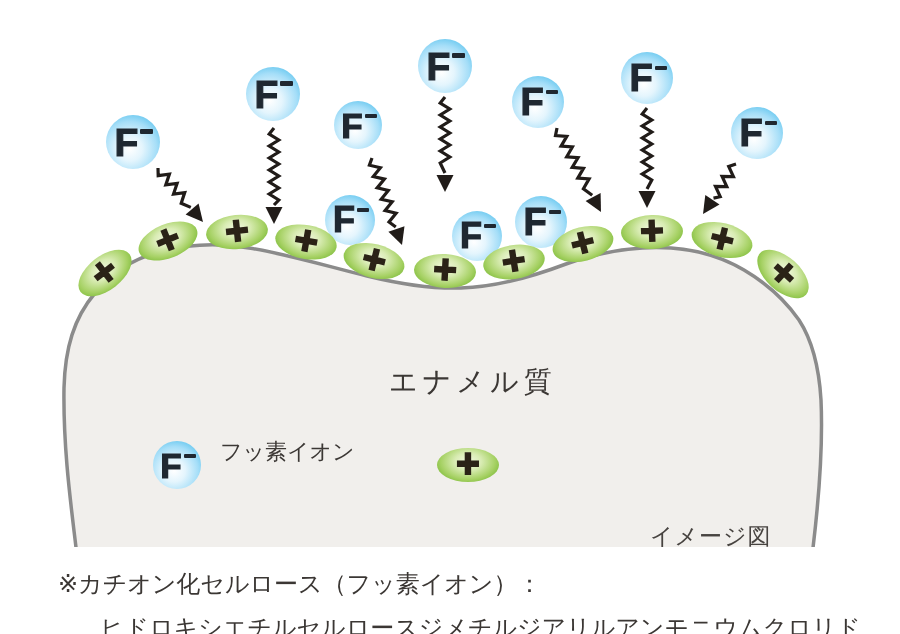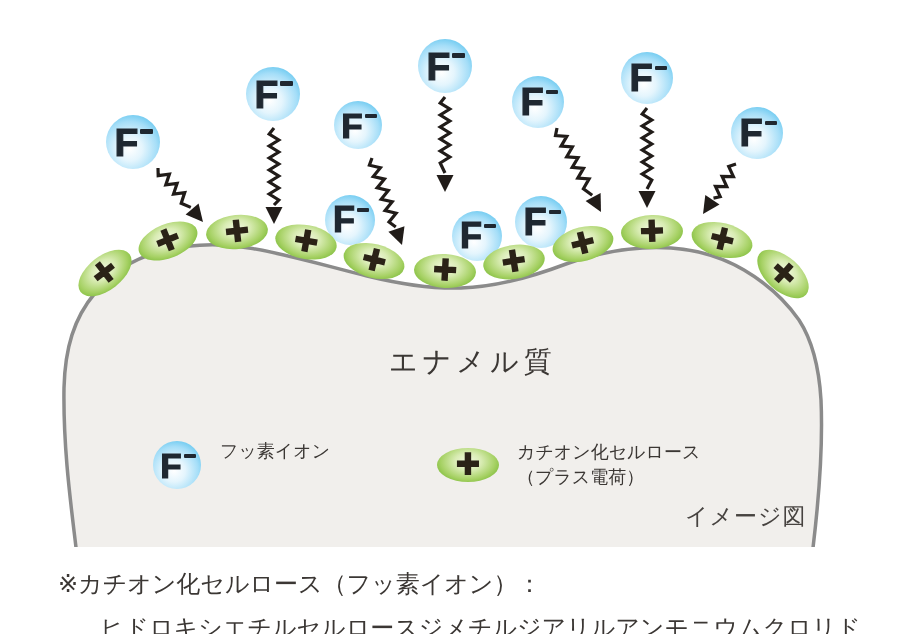--- a/index.html
+++ b/index.html
@@ -16,27 +16,27 @@
   .ion-f{font-weight:bold;color:#1f2831;-webkit-text-stroke:1.2px #1f2831;line-height:1;margin-left:2px;}
   .ion-minus{background:#1f2831;border-radius:1px;display:inline-block;margin-left:2px;}
 
   .oval{position:absolute;width:62px;height:34px;border-radius:50%;z-index:20;
         background:radial-gradient(ellipse at 50% 40%, #f2f8e0 0%, #d9ecb4 30%, #a6d164 62%, #70b42c 88%, #61a723 100%);
         display:flex;align-items:center;justify-content:center;}
   .plus{font-weight:bold;font-size:40px;line-height:1;color:#2b2317;
         -webkit-text-stroke:2px #2b2317;transform:translateY(-2px);}
   .oval .plus{display:block;}
 
-  .jp{color:#3b3734;z-index:50;position:absolute;white-space:nowrap;}
+  .jp{color:#3b3734;z-index:50;position:absolute;white-space:nowrap;margin-top:20px;}
   #enamel-label{left:389px;top:343px;font-size:28px;letter-spacing:5px;}
-  #note-label{left:685px;top:501px;font-size:23px;color:#474340;letter-spacing:1px;}
+  #note-label{left:650px;top:501px;font-size:23px;color:#474340;letter-spacing:1px;}
 
   .legend-item{position:absolute;z-index:50;display:flex;align-items:flex-start;}
   .icon-slot{position:relative;display:inline-block;flex:0 0 auto;}
-  .legend-text{font-size:18px;line-height:25px;color:#3b3734;}
+  .legend-text{font-size:22px;line-height:25px;color:#3b3734;}
   #legend-fluoride{left:153px;top:439px;}
   #legend-fluoride .icon-slot{width:48px;height:48px;margin-right:19px;margin-top:2px;}
   #legend-cellulose{left:438px;top:440px;}
   #legend-cellulose .icon-slot{width:60px;height:34px;margin-right:19px;margin-top:8px;}
 
   .caption-line{position:absolute;font-size:24px;color:#3b3734;white-space:nowrap;z-index:50;}
   #caption-1{left:58px;top:568px;}
   #caption-2{left:100px;top:603px;margin-top:9px;}
 </style>
 </head>
@@ -93,24 +93,20 @@
       <span style="display:block">フッ素イオン</span>
     </span>
   </div>
 
   <div class="legend-item" id="legend-cellulose">
     <span class="icon-slot" id="legend-oval-slot">
         <div class="oval" style="left: -1px; top: 0px; transform: rotate(0deg); z-index: 0;">
           <span class="plus">+</span>
         </div>
       </span>
-    <span class="legend-text">
-      <span style="display:block">カチオン化セルロース</span>
-      <span style="display:block">（プラス電荷）</span>
-    </span>
   </div>
 
   <div class="caption-line" id="caption-1">※カチオン化セルロース（フッ素イオン）：</div>
   <div class="caption-line" id="caption-2">ヒドロキシエチルセルロースジメチルジアリルアンモニウムクロリド</div>
 
 <div class="ion ion--surface" style="left: 325px; top: 195px; height: 50px; width: 50px;">
       <span class="ion-f" style="font-size: 36px;">F</span>
       <span class="ion-minus" style="width: 12px; height: 4px; margin-top: -20px; background: rgb(31, 40, 49);"></span>
     </div>
     <div class="ion ion--surface" style="left: 452px; top: 211px; height: 50px; width: 50px;">

